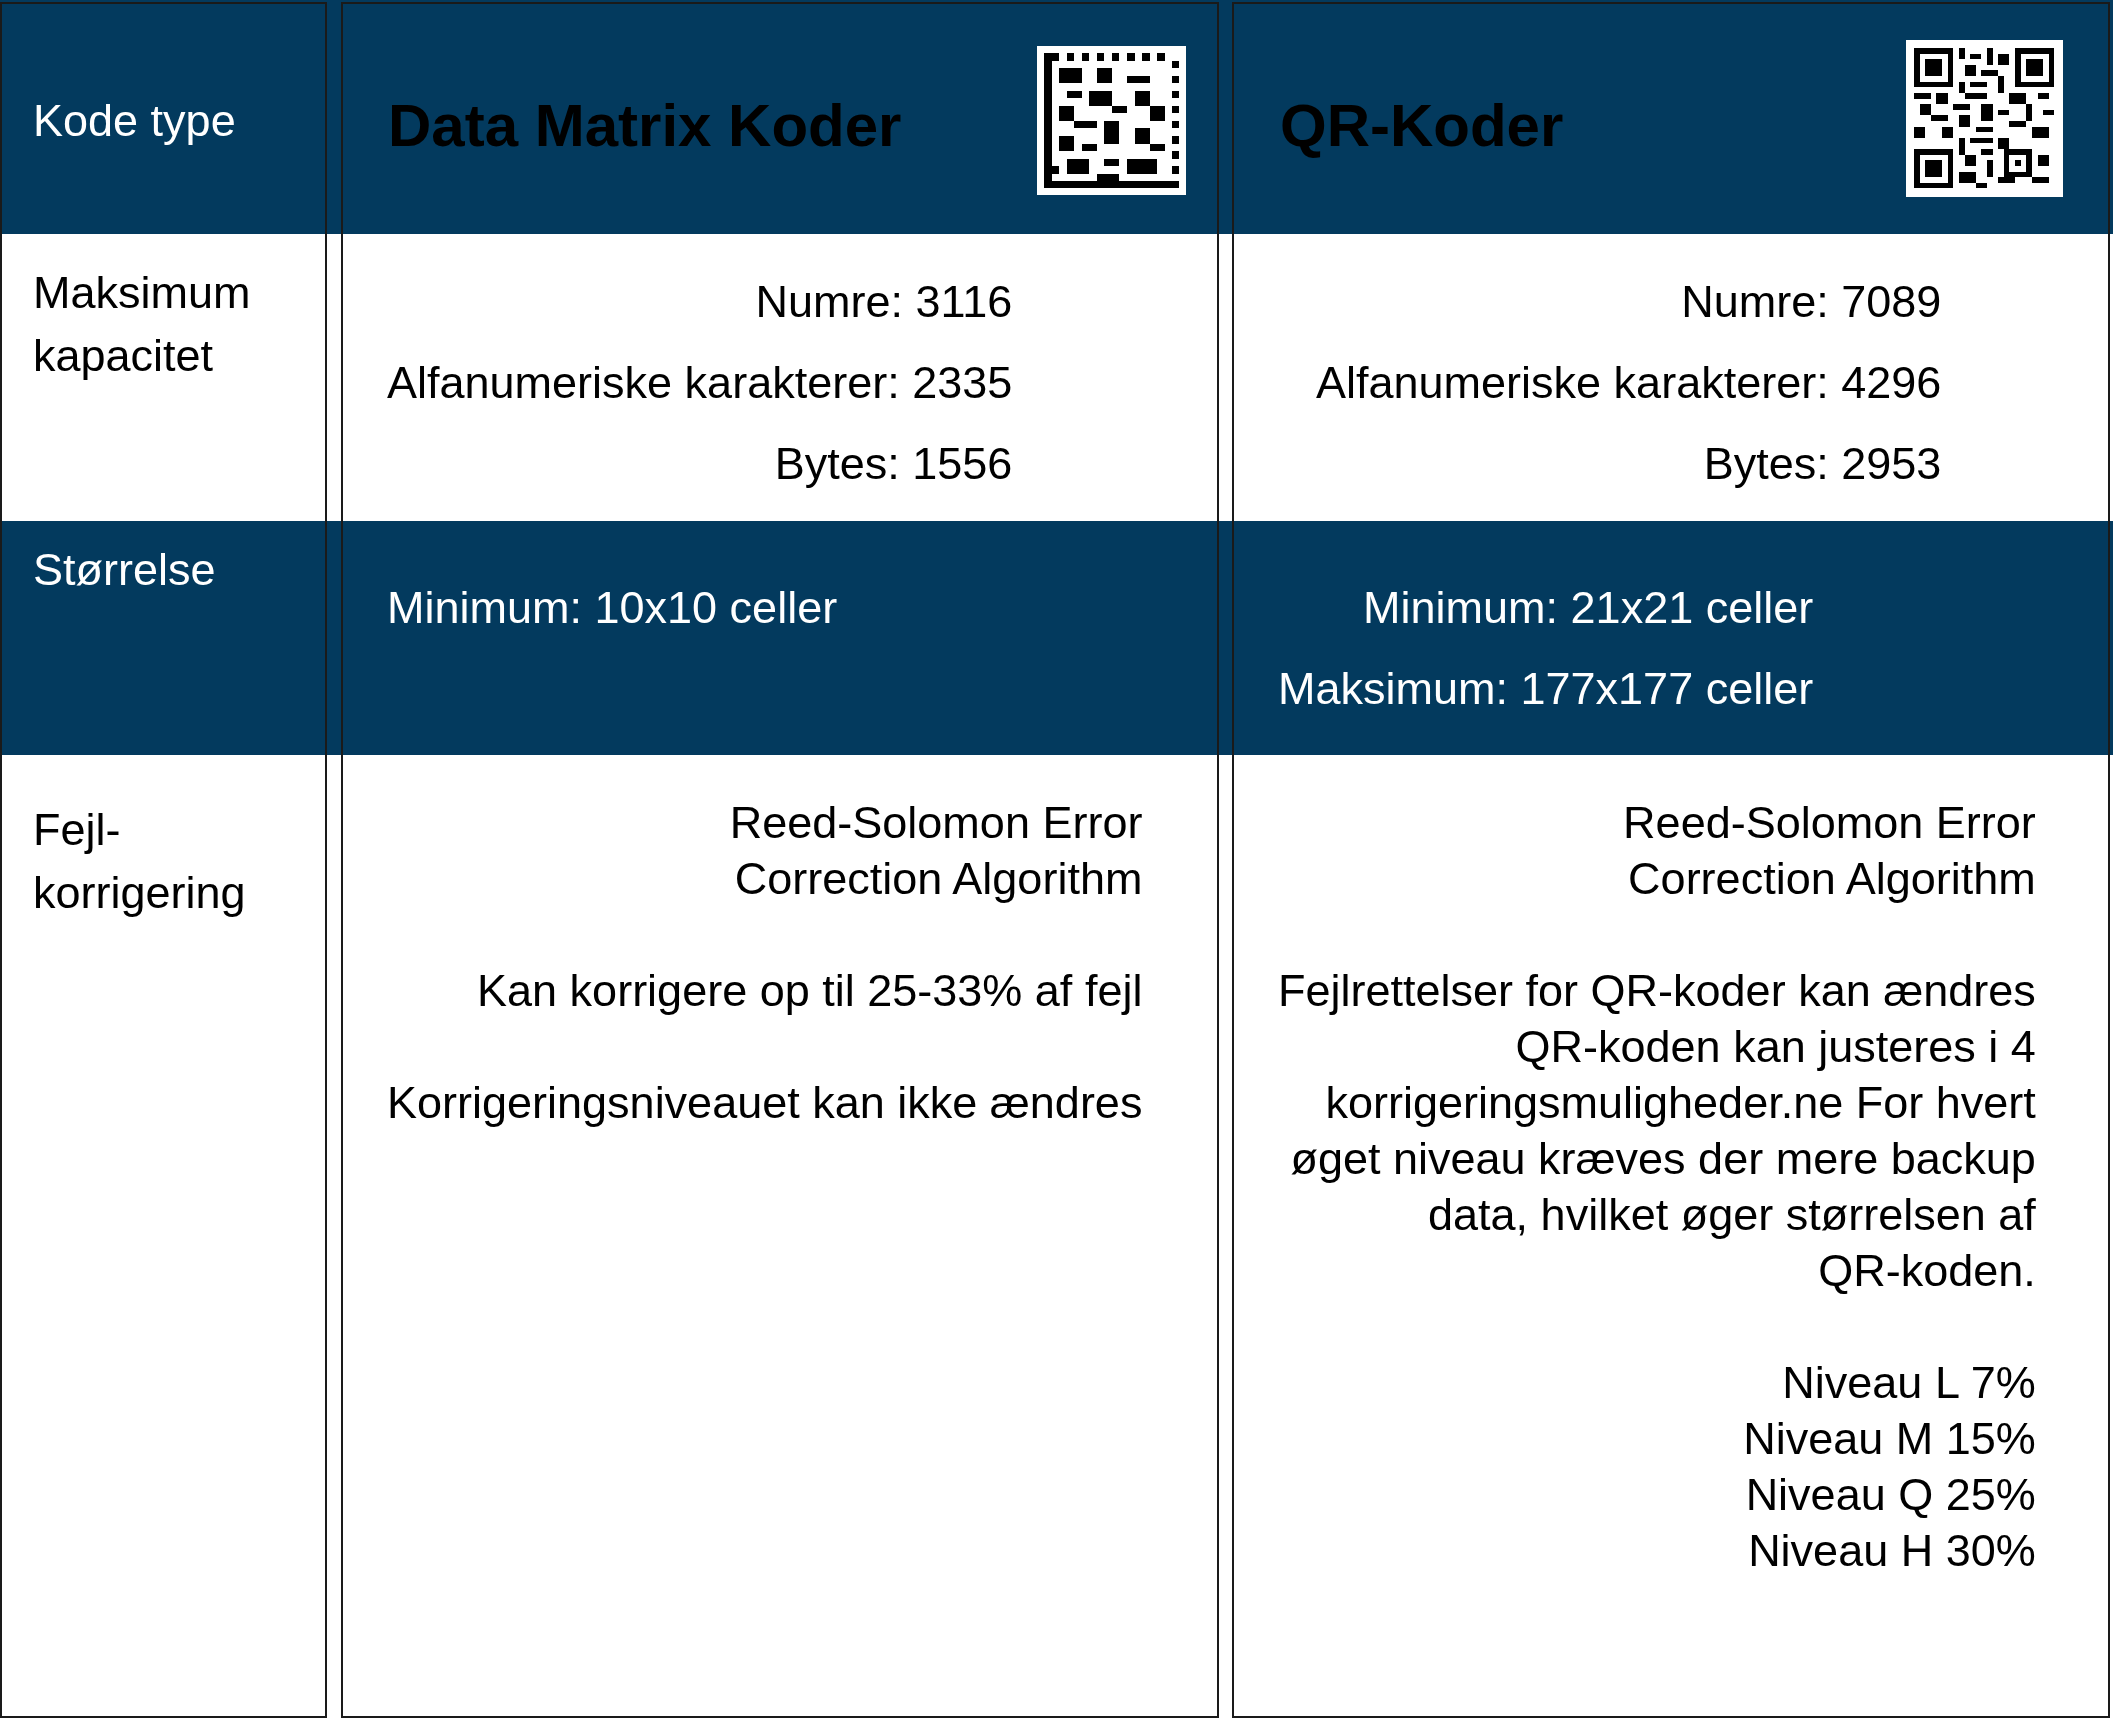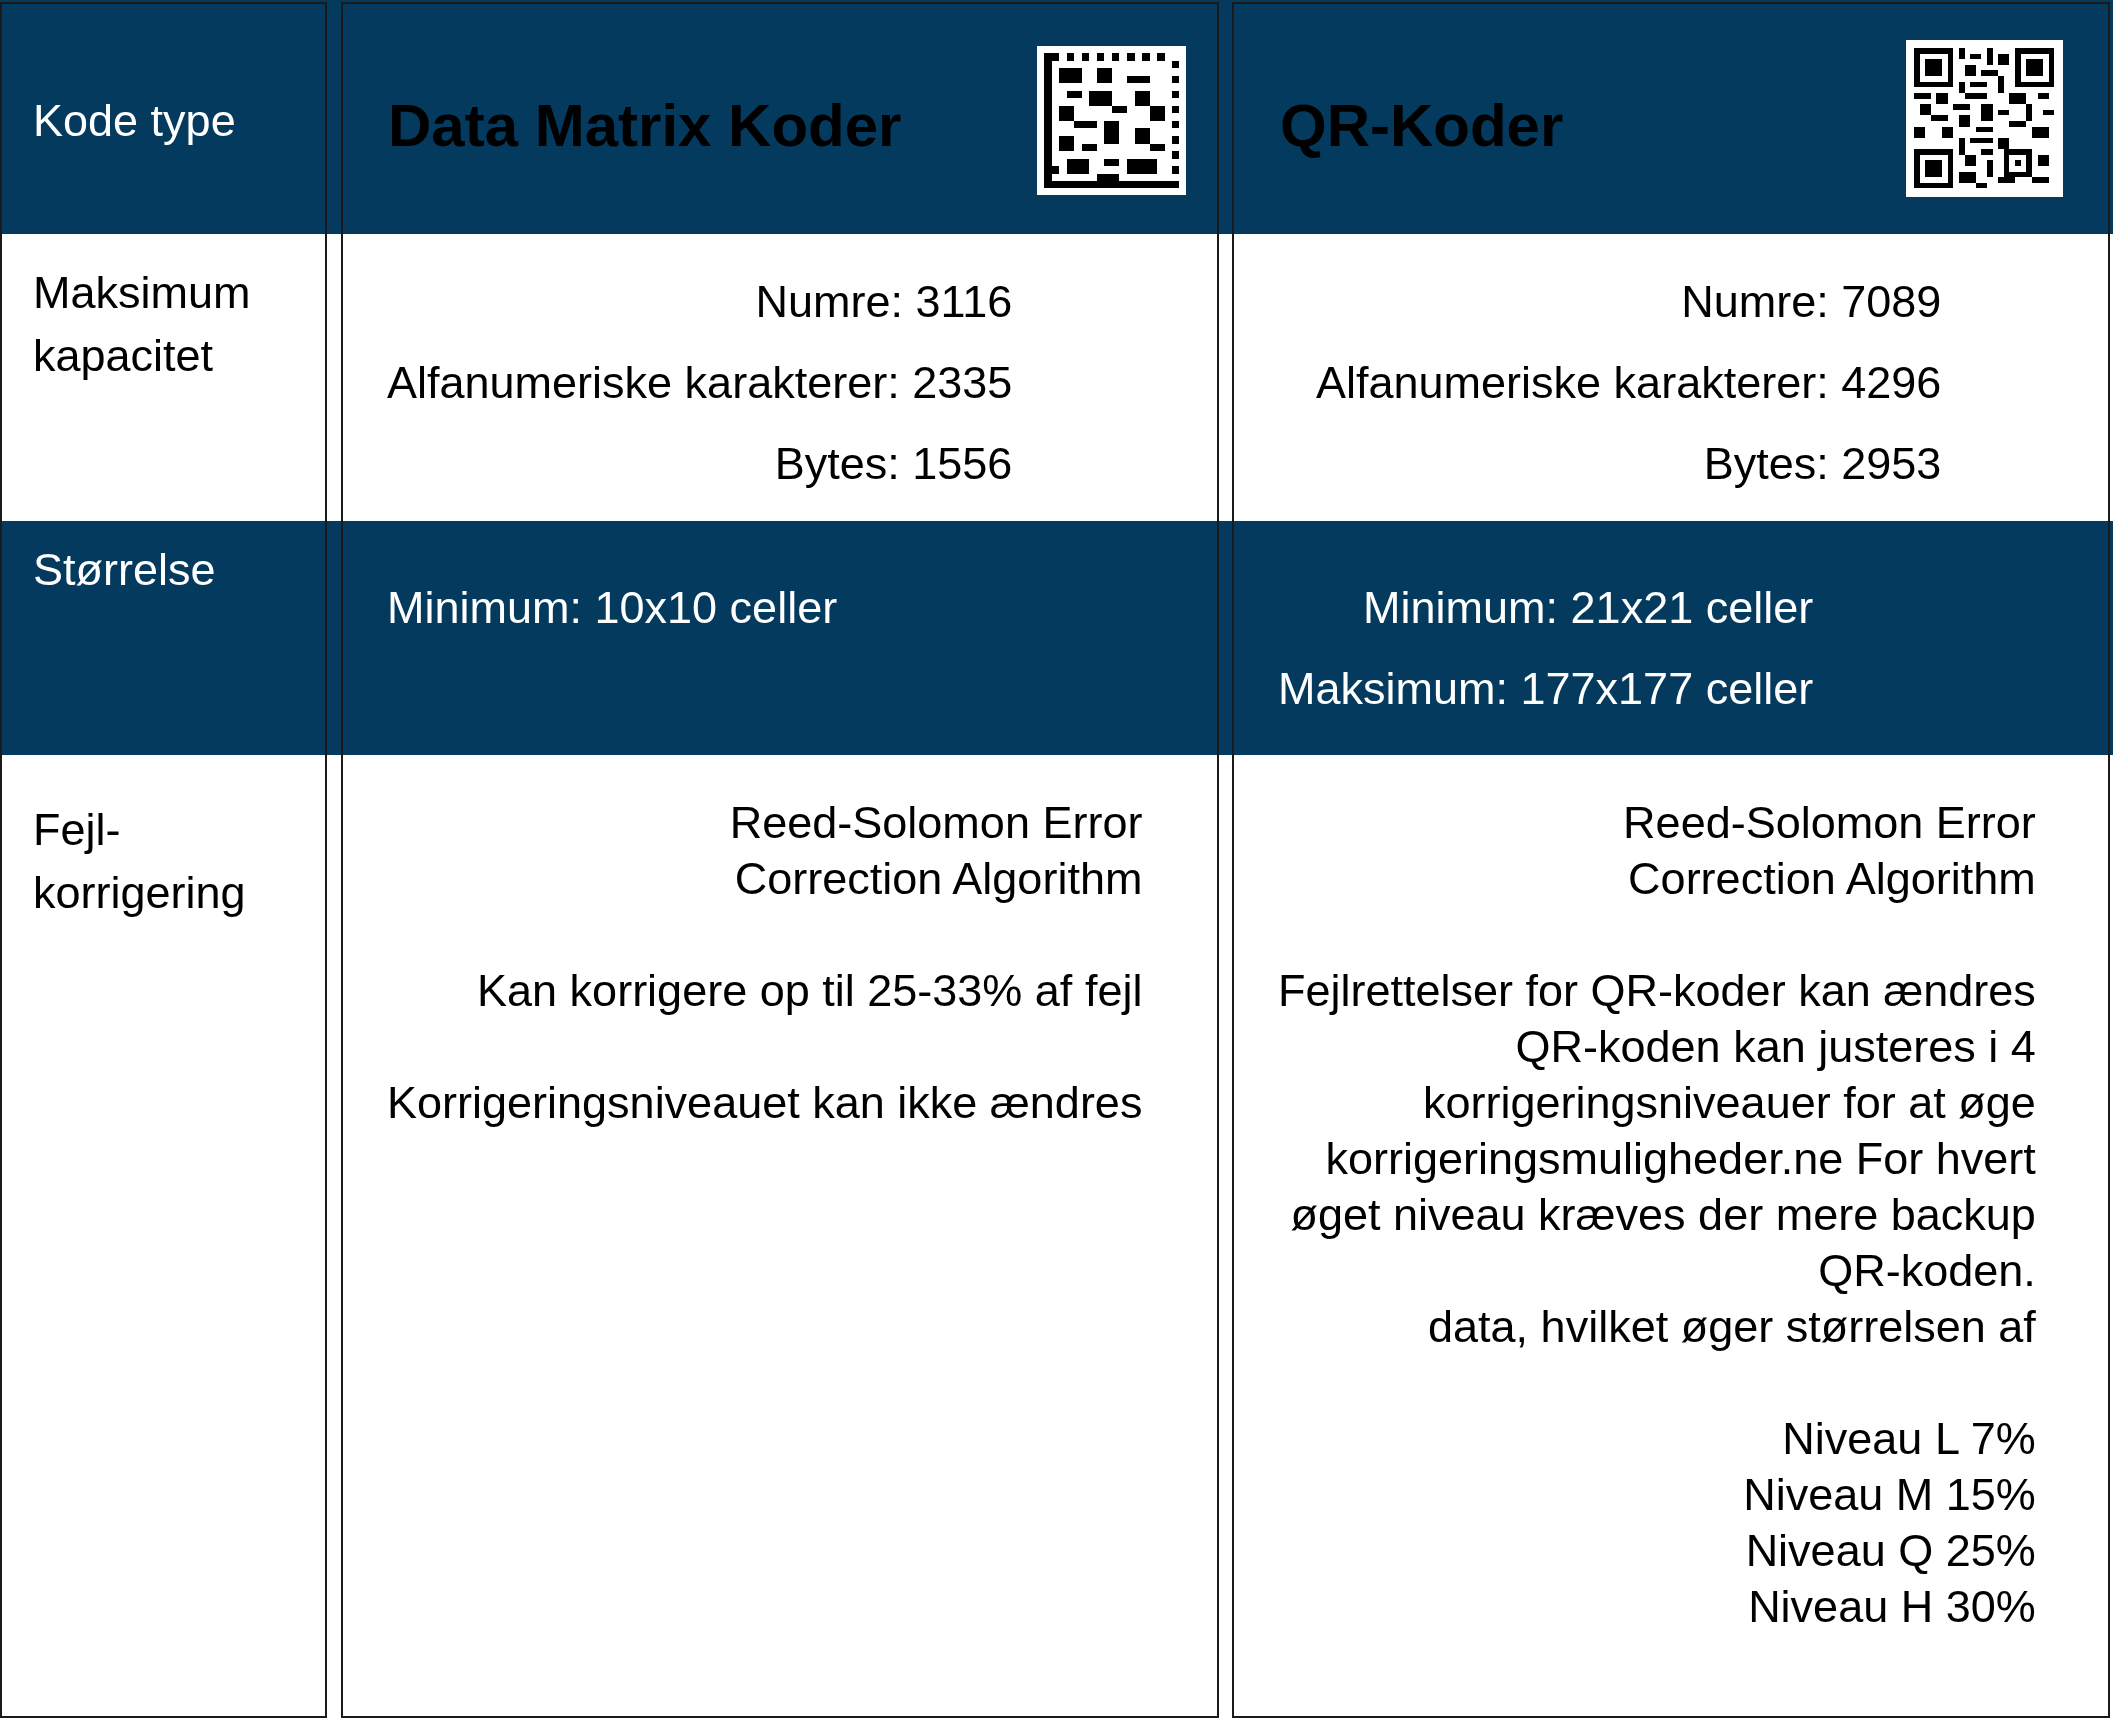--- a/index.html
+++ b/index.html
@@ -176,25 +176,24 @@
   <span class="line" style="margin-top:56px;">Kan korrigere op til 25-33% af fejl</span>
   <span class="line" style="margin-top:56px;">Korrigeringsniveauet kan ikke ændres</span>
 </div>
 
 <div class="cell body" style="left:1278px; top:795px;">
   <span class="line">Reed-Solomon Error</span>
   <span class="line">Correction Algorithm</span>
   <span class="line" style="margin-top:56px;">Fejlrettelser for QR-koder kan ændres</span>
   <div style="">
     <span class="line">QR-koden kan justeres i 4</span>
-    <span class="line">korrigeringsniveauer for at øge</span>
     <span class="line">korrigeringsmuligheder.ne For hvert</span>
     <span class="line">øget niveau kræves der mere backup</span>
+    <span class="line">data, hvilket øger størrelsen af</span>
     <span class="line">QR-koden.</span>
-    <span class="line">data, hvilket øger størrelsen af</span>
   </div>
   <div style="margin-top:56px;">
     <span class="line">Niveau L 7%</span>
     <span class="line">Niveau M 15%</span>
     <span class="line">Niveau Q 25%</span>
     <span class="line">Niveau H 30%</span>
   </div>
 </div>
 
 

